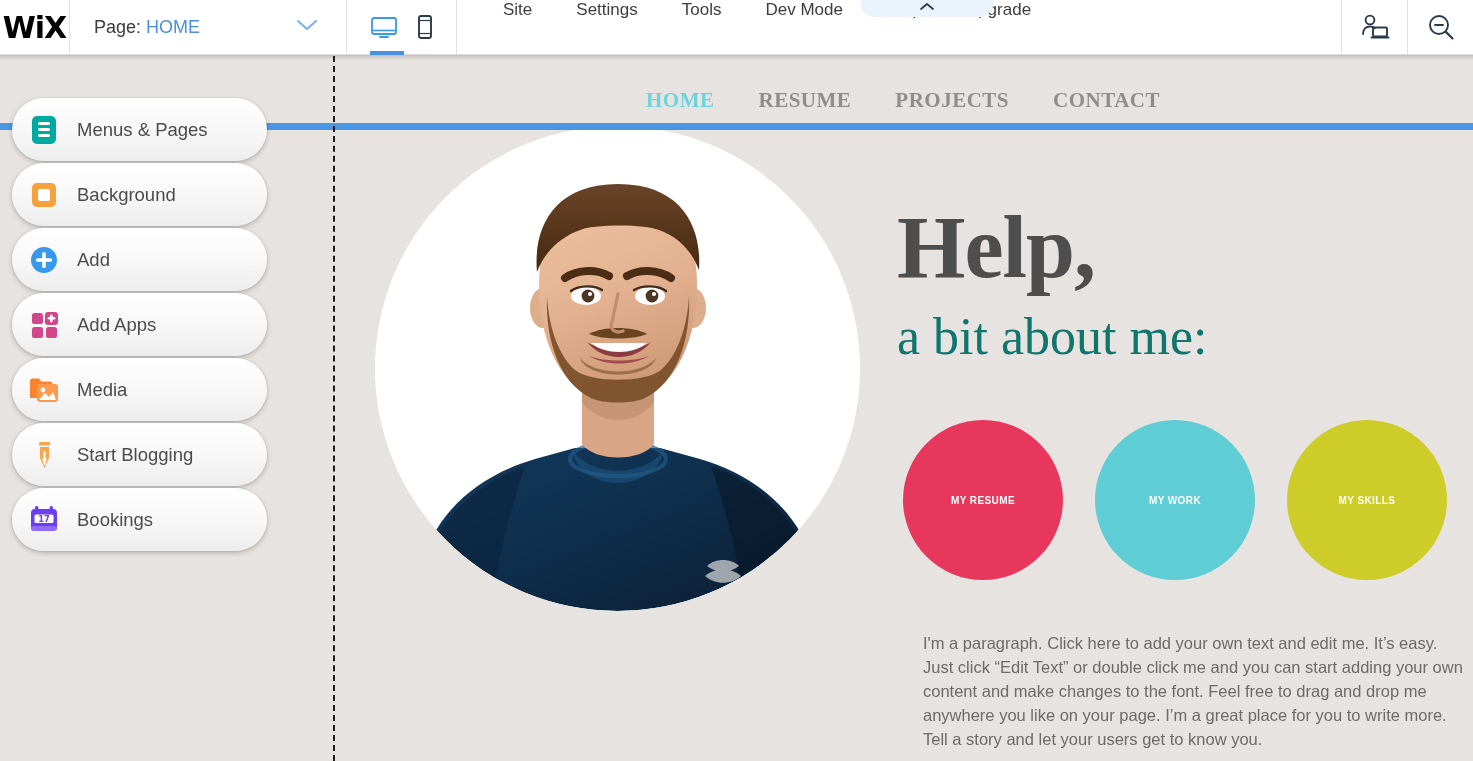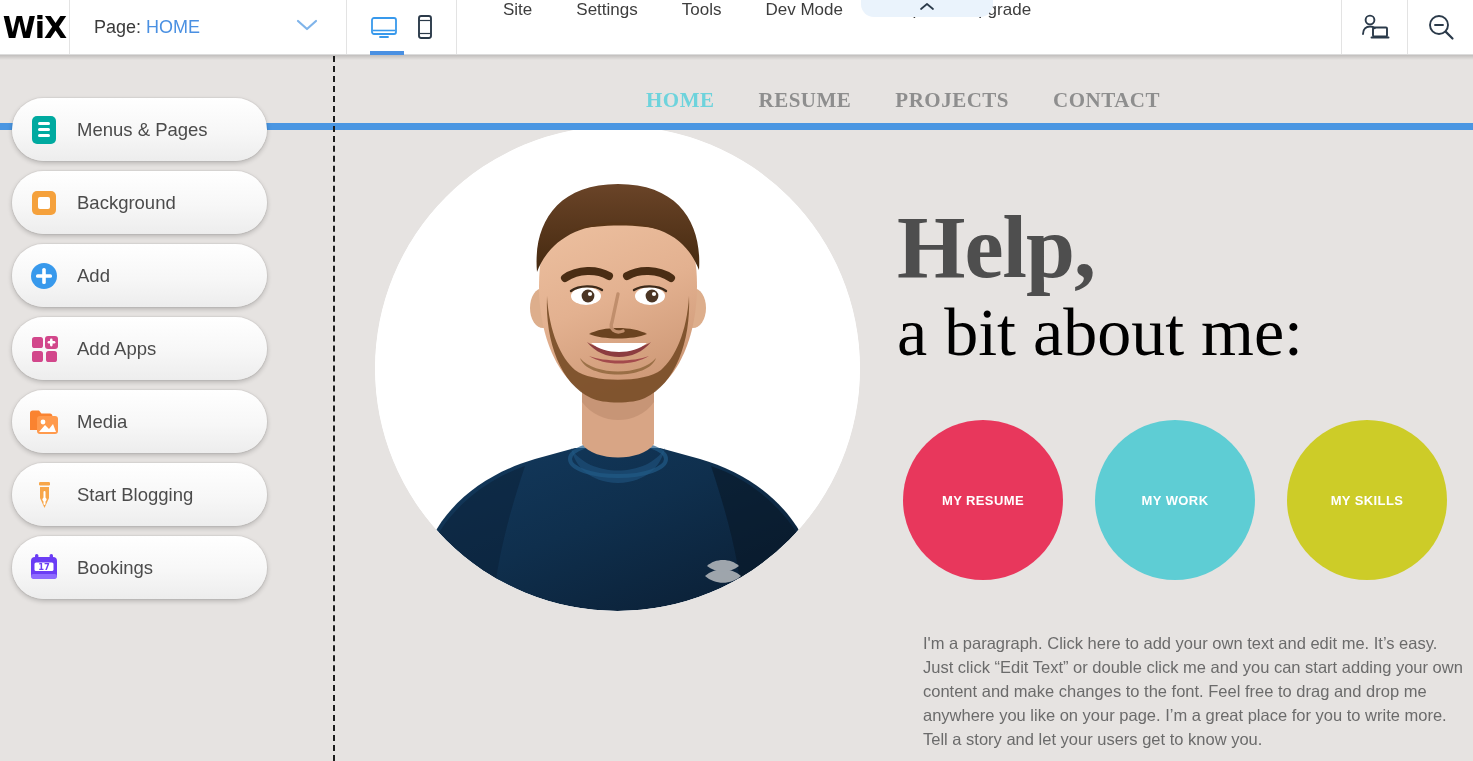--- a/index.html
+++ b/index.html
@@ -128,53 +128,54 @@
     font-family: "Liberation Serif", serif;
     font-weight: 700;
     font-size: 88px;
     line-height: 0.95;
     color: #4e4e4e;
     letter-spacing: -1px;
   }
   .hero-sub {
     font-family: "Liberation Serif", serif;
     font-weight: 400;
-    font-size: 68px;
+    font-size: 52px;
     line-height: 1.25;
-    color: #000000;
+    color: #0f766e;
+    margin-top: 14px;
   }
 
   .circles {
     position: absolute; top: 364px; left: 903px;
     display: flex; gap: 32px;
     z-index: 10;
   }
   .circle {
     width: 160px; height: 160px; border-radius: 50%;
     display: flex; align-items: center; justify-content: center;
-    color: #ffffff; font-size: 13px; font-weight: 600;
+    color: #ffffff; font-size: 10px; font-weight: 600;
     letter-spacing: 0.4px;
     font-family: "Liberation Sans", sans-serif;
     cursor: pointer;
   }
 
   .hero-para {
     position: absolute; top: 575px; left: 923px;
     width: 545px;
     font-size: 16.5px;
     line-height: 24px;
     color: #6b6b6b;
     z-index: 10;
   }
 
   
   .sidebar {
     position: absolute; top: 42px; left: 12px;
     width: 255px;
-    display: flex; flex-direction: column; gap: 10px;
+    display: flex; flex-direction: column; gap: 2px;
     z-index: 20;
   }
   .side-btn {
     height: 63px;
     background: linear-gradient(to bottom, #ffffff 0%, #f7f7f7 55%, #ededed 100%);
     border-radius: 32px;
     box-shadow: 0 2px 5px rgba(0,0,0,0.22), 0 0 0 1px rgba(0,0,0,0.035);
     display: flex; align-items: center;
     padding-left: 15px;
     cursor: pointer;

